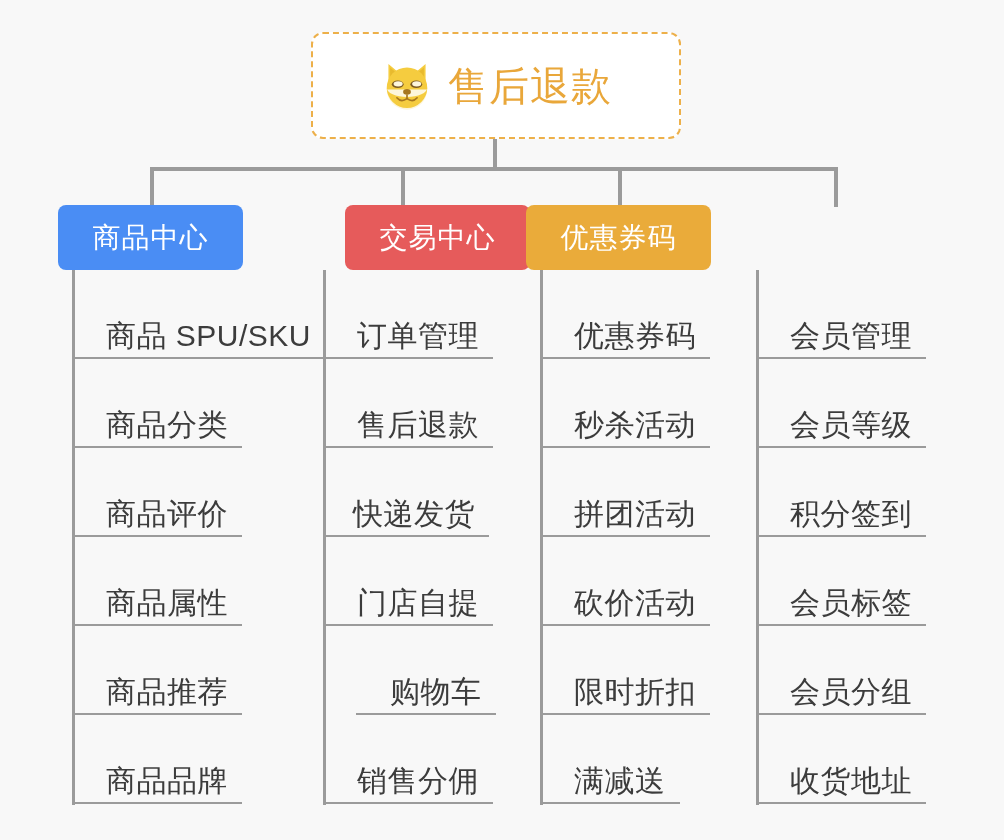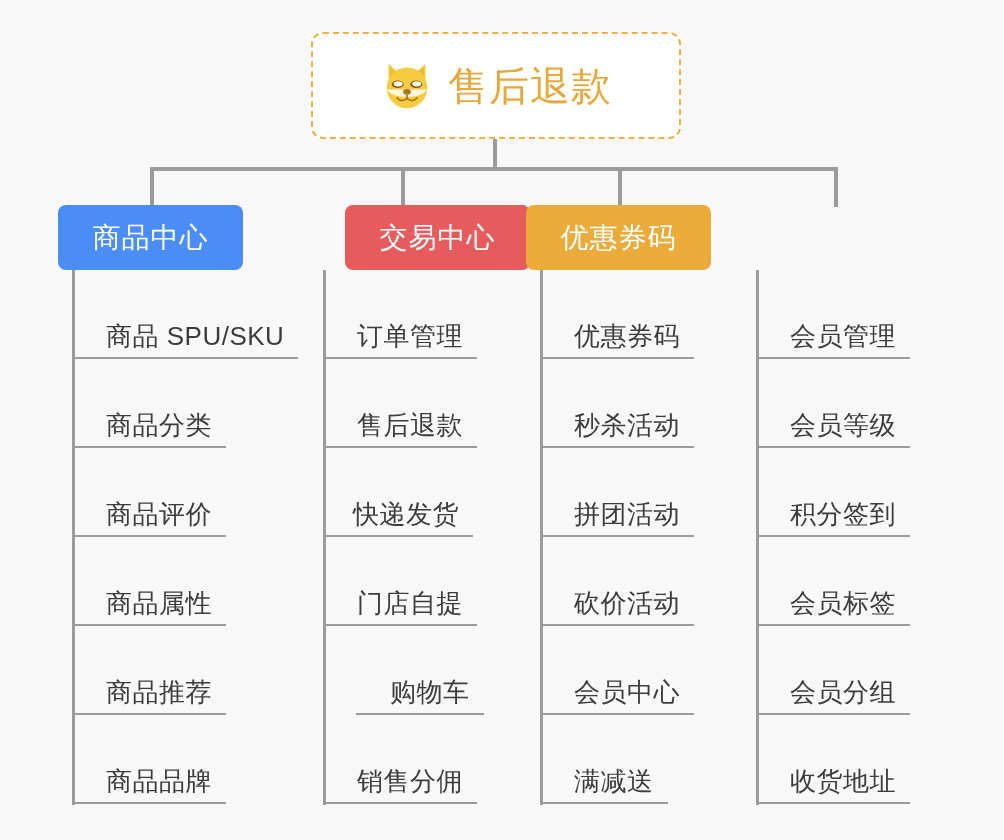--- a/index.html
+++ b/index.html
@@ -129,21 +129,21 @@
   .leaf-inner {
     position: absolute;
     bottom: 0;
     left: 0;
     display: inline-block;
     border-bottom: 2px solid #9b9b9b;
     padding: 0 14px 6px 34px;
     white-space: nowrap;
   }
   .leaf-text {
-    font-size: 26px;
+    font-size: 30px;
     color: #3c3c3c;
     line-height: 30px;
     letter-spacing: 0.5px;
   }
 </style>
 </head>
 <body style="background: rgb(248, 248, 248);">
 
 <div id="canvas">
 
@@ -245,21 +245,21 @@
     <div class="leaf">
         <span class="leaf-inner" style="border-bottom-color: rgb(155, 155, 155);"><span class="leaf-text" style="color: rgb(60, 60, 60); margin-top: 48px;">秒杀活动</span></span>
       </div>
     <div class="leaf">
         <span class="leaf-inner" style="border-bottom-color: rgb(155, 155, 155);"><span class="leaf-text" style="color: rgb(60, 60, 60);">拼团活动</span></span>
       </div>
     <div class="leaf">
         <span class="leaf-inner" style="border-bottom-color: rgb(155, 155, 155);"><span class="leaf-text" style="color: rgb(60, 60, 60);">砍价活动</span></span>
       </div>
     <div class="leaf">
-        <span class="leaf-inner" style="border-bottom-color: rgb(155, 155, 155);"><span class="leaf-text" style="color: rgb(60, 60, 60);">会员中心</span></span>
+        <span class="leaf-inner" style="border-bottom-color: rgb(155, 155, 155);"><span class="leaf-text" style="color: rgb(60, 60, 60);">限时折扣</span></span>
       </div>
     <div class="leaf">
         <span class="leaf-inner" style="border-bottom-color: rgb(155, 155, 155);"><span class="leaf-text" style="color: rgb(60, 60, 60);">满减送</span></span>
       </div>
   </div>
 
   <div class="leaf-list leaf-3">
     <div class="leaf">
         <span class="leaf-inner" style="border-bottom-color: rgb(155, 155, 155);"><span class="leaf-text" style="color: rgb(60, 60, 60);">会员管理</span></span>
       </div>

